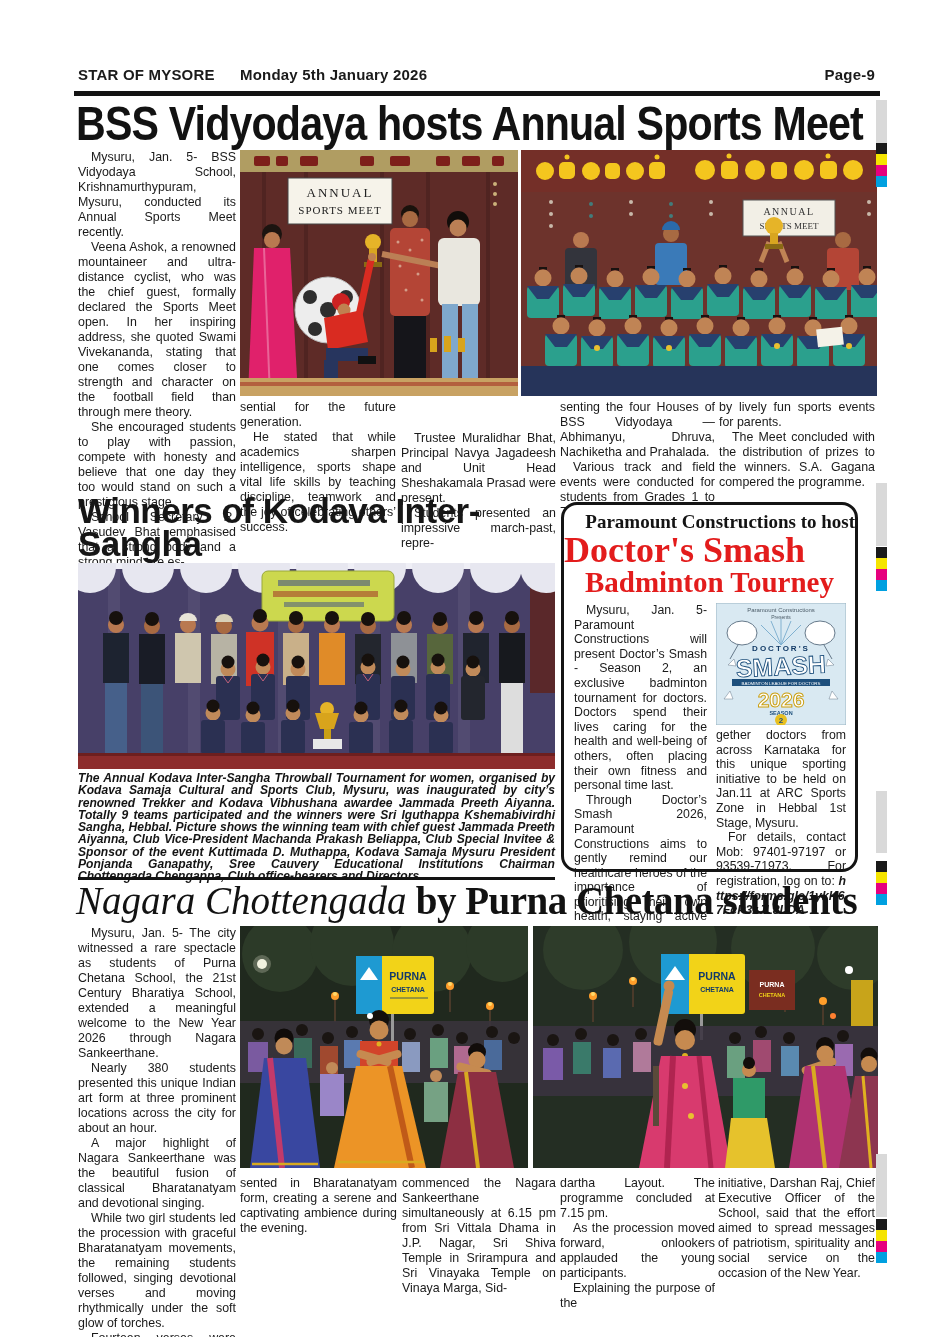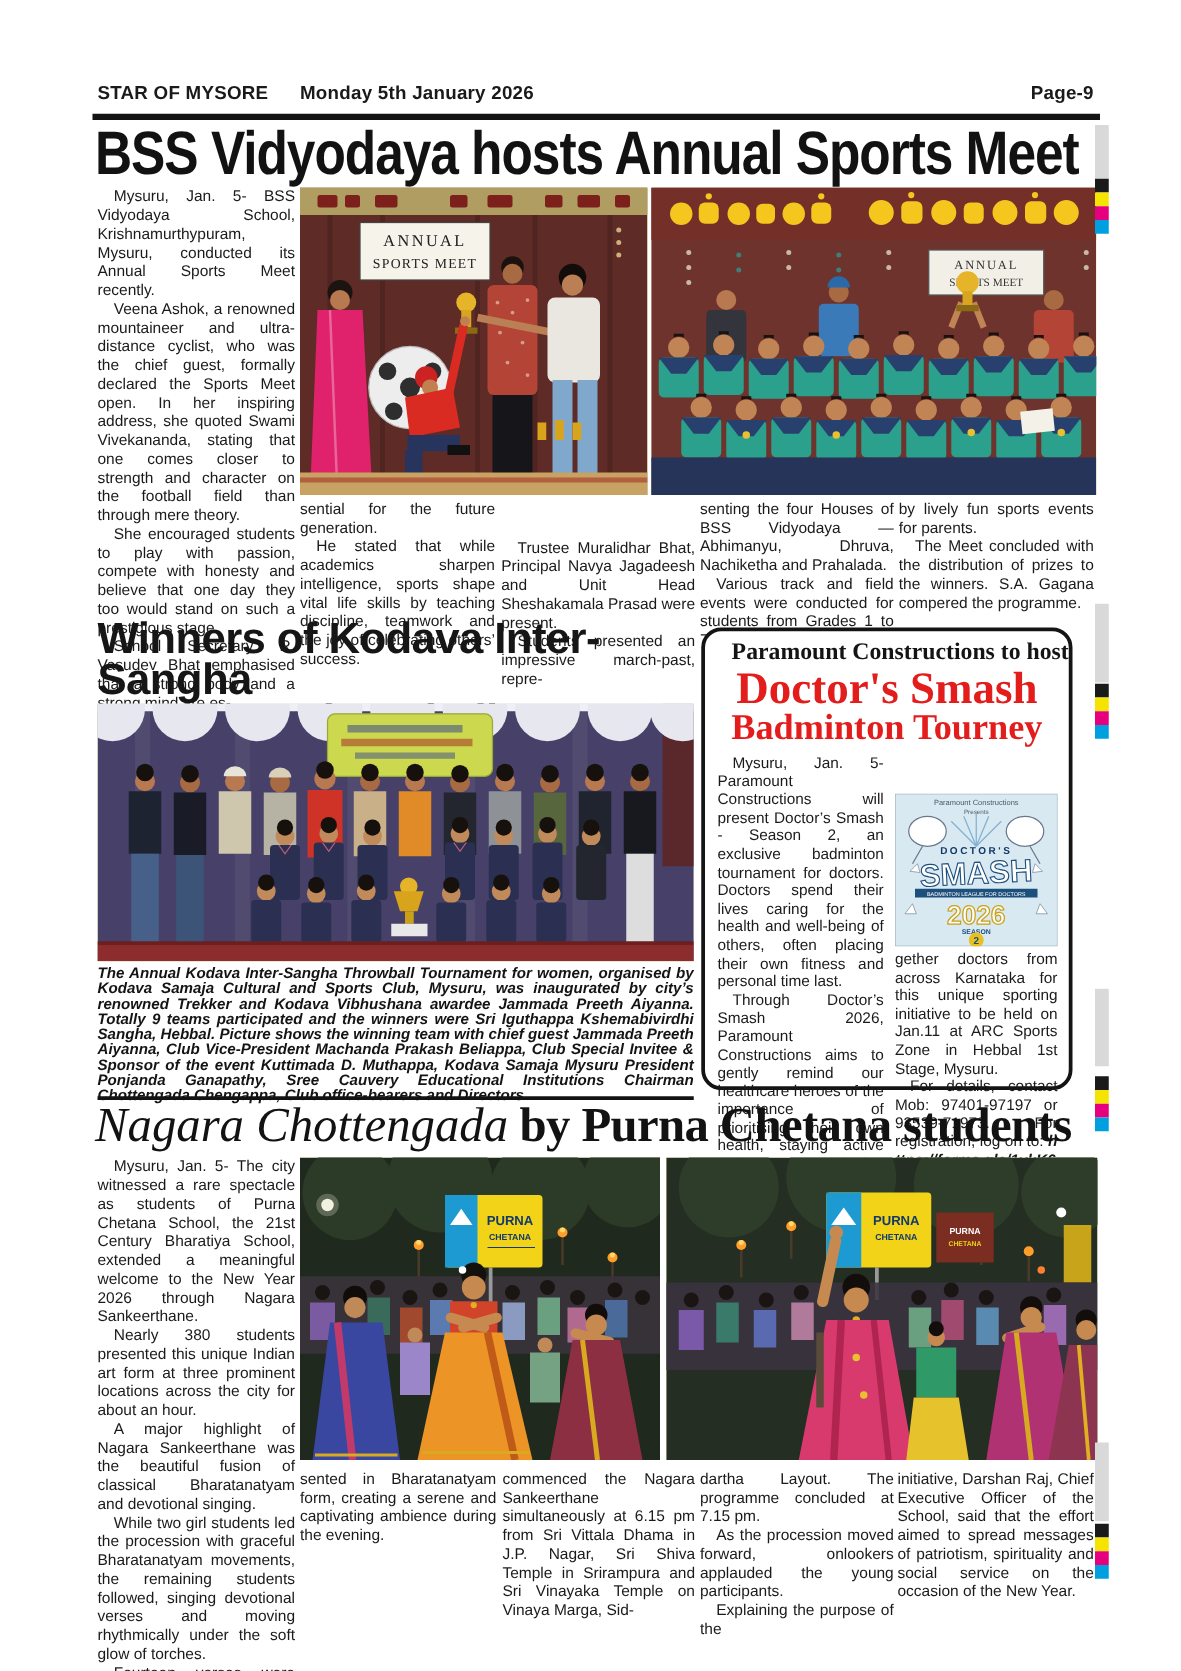--- a/index.html
+++ b/index.html
@@ -51,28 +51,28 @@
   
   .caption{top:772px;left:78px;width:477px;height:102px;font-size:12.1px;line-height:12.3px;
            font-weight:700;font-style:italic;text-align:justify;color:#141414;}
   .rule-cap{top:877px;left:78px;width:477px;height:3px;background:#131313;}
 
   
   .box{top:502px;left:561px;width:297px;height:370px;border:3.5px solid #141414;border-radius:16px;
        box-sizing:border-box;background:#fff;}
   .box .kicker{margin-top:6px;text-align:right;font-family:"Liberation Serif",serif;
                font-weight:700;font-size:19px;color:#141414;}
-  .box .t1{text-align:center;font-family:"Liberation Serif",serif;font-weight:700;font-size:36px;line-height:35px;}
+  .box .t1{font-family:"Liberation Serif",serif;font-weight:700;font-size:36px;line-height:35px;}
   .box .t2{text-align:center;font-family:"Liberation Serif",serif;font-weight:700;font-size:29px;line-height:29px;}
   .box .cols{display:flex;gap:9px;padding:6px 9px 0 10px;}
   .box .bcol{font-size:12.3px;line-height:14.6px;text-align:justify;}
   .box .bcol p{margin:0;text-indent:12px;}
   .box .bcol p.cont{text-indent:0;}
   .box .bcolA{width:141px;}
-  .box .bcolB{width:130px;margin-top:32px;}
+  .box .bcolB{width:130px;}
   .poster{width:130px;height:122px;margin-bottom:3px;}
   .poster svg{display:block;width:100%;height:100%;}
   .lnk{font-weight:700;font-style:italic;word-break:break-all;}
 
   
   .regbar{left:876px;width:11px;background:#d9d9d9;}
   .regsq{left:876px;width:11px;height:11px;}
 </style>
 </head>
 <body>

